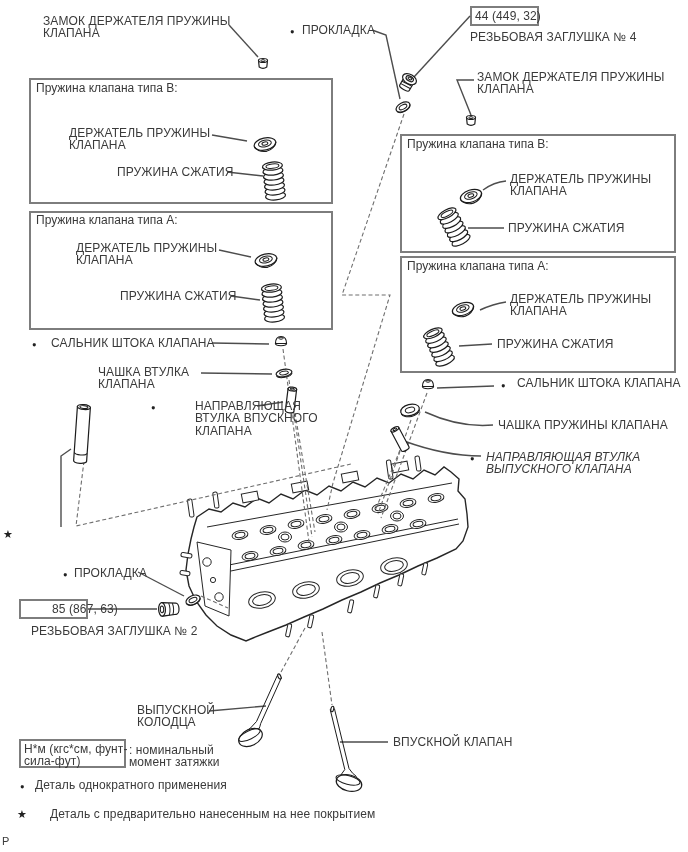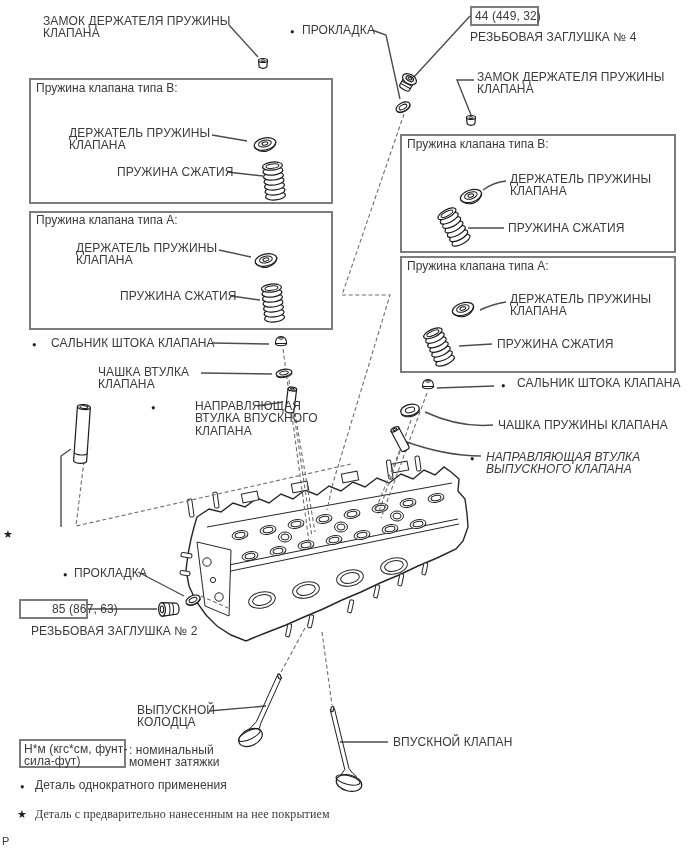--- a/index.html
+++ b/index.html
@@ -388,16 +388,16 @@
 
   <div class="lbl" style="left:24px;top:743px;">
     <span>Н*м (кгс*см, фунт-</span><br>
     <span>сила-фут)</span>
   </div>
   <div class="lbl" style="left:129px;top:744px;">
     <span>: номинальный</span><br>
     <span>момент затяжки</span>
   </div>
   <div class="lbl" style="left:35px;top:779px;">Деталь однократного применения</div>
-  <div class="lbl" style="left:35px;top:808px;font-family:Liberation Serif, serif;">Деталь с предварительно нанесенным на нее покрытием</div>
+  <div class="lbl" style="left:50px;top:808px;">Деталь с предварительно нанесенным на нее покрытием</div>
   <div class="pgm" style="left:2px;top:835px;">P</div>
 
 </div>
 
 </body></html>

